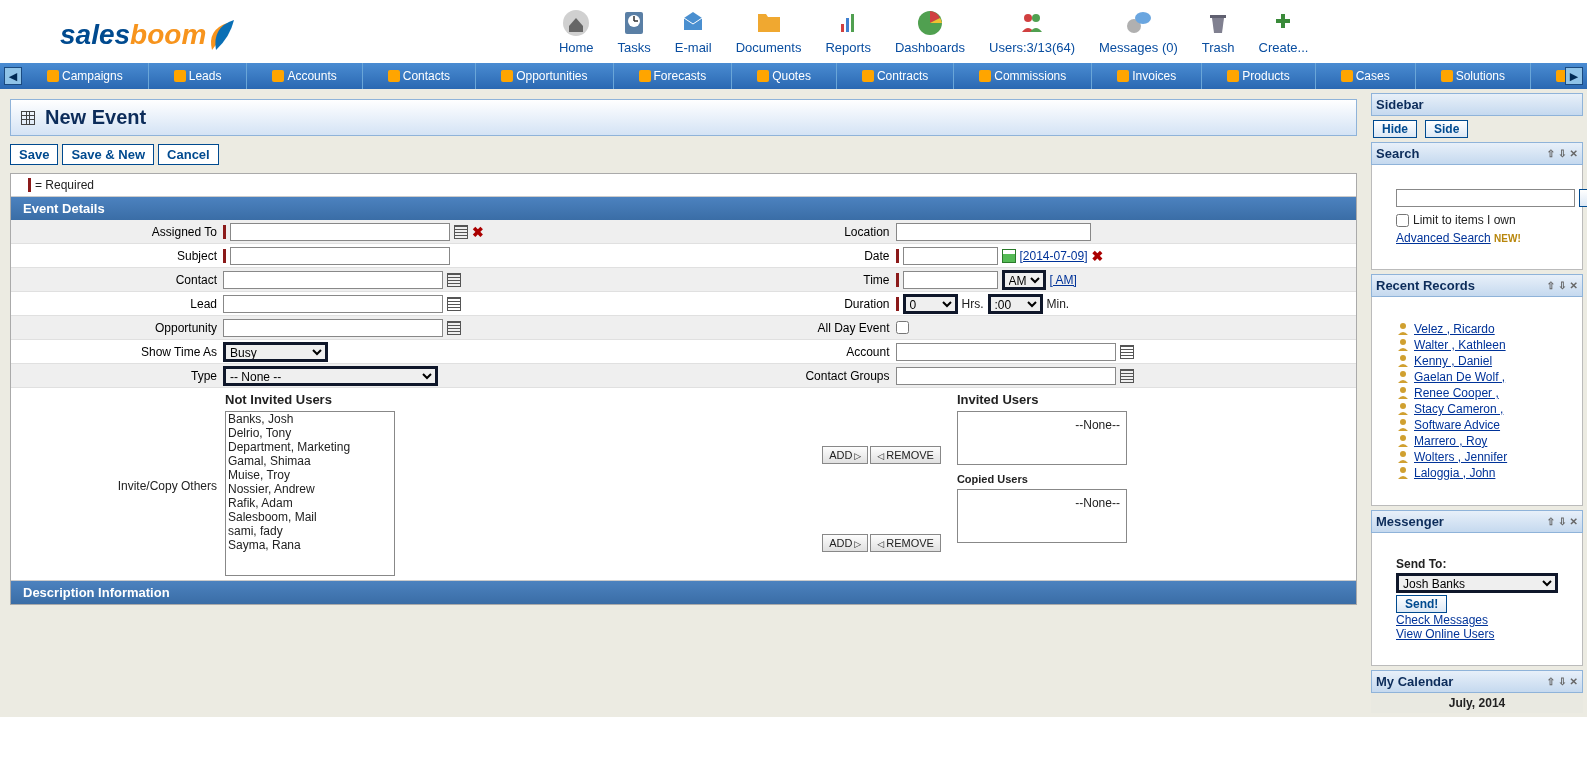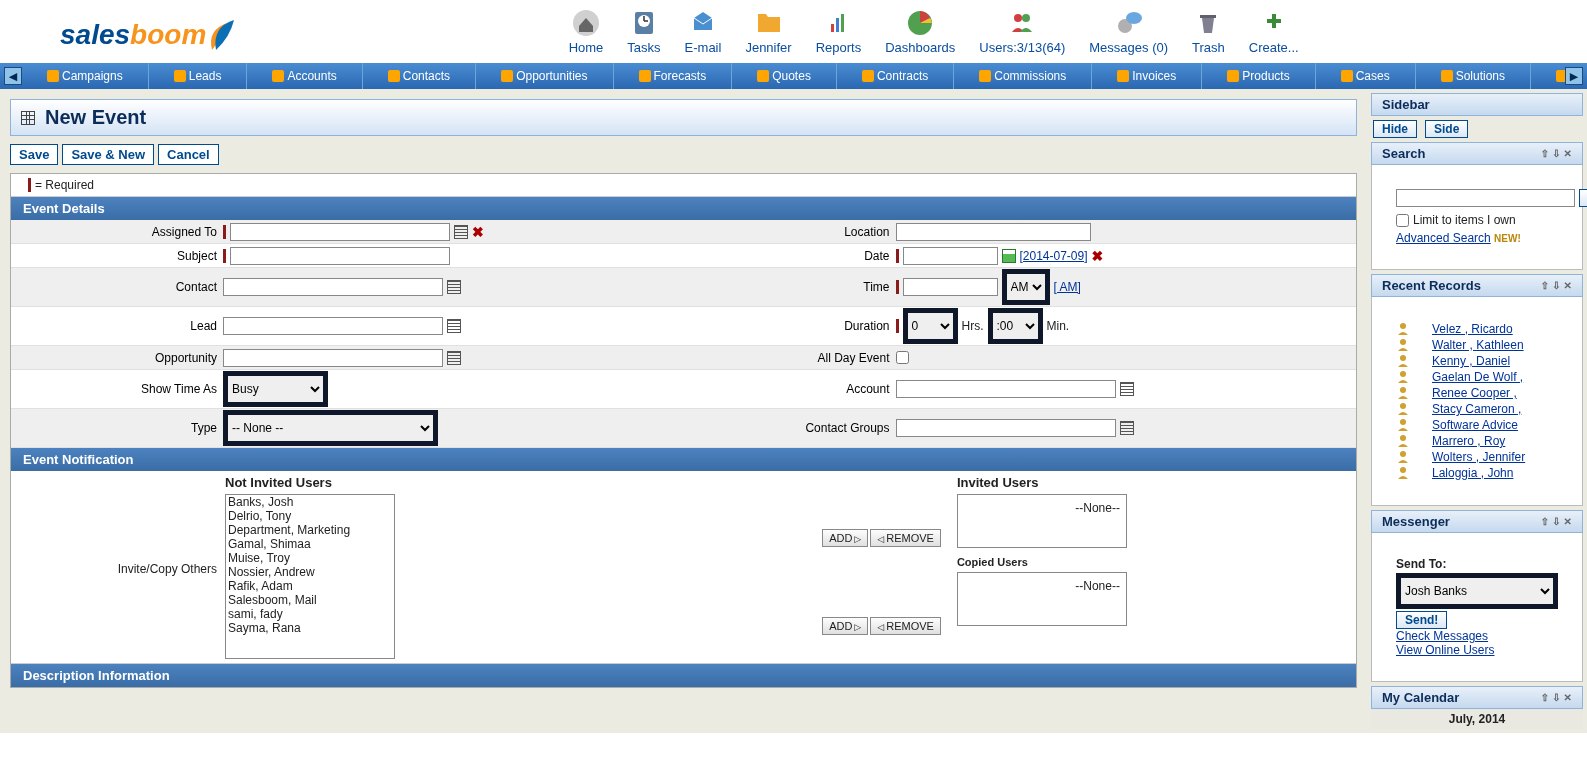--- a/index.html
+++ b/index.html
@@ -42,48 +42,48 @@
 
 .section-hdr { background:linear-gradient(#4c82bf,#3a6da6); color:#fff; font-weight:bold; padding:4px 12px; font-size:13px; }
 
 .field-grid { display:grid; grid-template-columns:1fr 1fr; }
 .field-row { display:flex; align-items:center; border-bottom:1px solid #e0e0e0; padding:1px 0; min-height:24px; }
 .field-row:nth-child(4n+1),.field-row:nth-child(4n+2){ background:#efefef; }
 .label { width:210px; text-align:right; padding-right:4px; font-size:12px; color:#000; }
 .ctrl { display:flex; align-items:center; gap:4px; padding-left:2px; }
 .tinput { border:1px solid #888; height:18px; width:220px; font-size:12px; padding:0 2px; }
 .sinput { border:1px solid #888; height:18px; width:95px; font-size:12px; padding:0 2px; }
-.sel { border:5px solid #0f172a; height:36px; font-size:12px; }
+.sel { border:3px solid #0f172a; height:20px; font-size:12px; }
 .lookup-icon { width:14px; height:14px; border:1px solid #555; display:inline-block; cursor:pointer; background:
   repeating-linear-gradient(#555,#555 1px,transparent 1px,transparent 3px); }
 .x-icon { color:#a00; font-weight:bold; font-size:14px; cursor:pointer; }
 .cal-icon { width:14px; height:14px; display:inline-block; border:1px solid #2a7a2a; background:linear-gradient(#fff 30%,#5b5 30%); cursor:pointer; }
 .link-txt { font-size:12px; }
 
 .notif-grid { display:flex; border-bottom:1px solid #ccc; }
 .notif-left { width:210px; text-align:right; padding:4px 4px 0 0; display:flex; align-items:center; justify-content:flex-end; }
 .notif-main { flex:1; padding:4px; display:flex; gap:16px; }
 .users-col h4 { font-size:13px; font-weight:bold; margin-bottom:4px; }
 .listbox { border:1px solid #888; width:170px; height:165px; overflow-y:scroll; font-size:12px; }
 .listbox div { padding:0 2px; cursor:pointer; }
 .mid-btns { display:flex; flex-direction:column; gap:70px; justify-content:center; padding-top:30px; }
 .mid-btn { border:1px solid #888; background:linear-gradient(#fdfdfd,#e0e0e0); padding:2px 6px; font-size:11px; cursor:pointer; display:flex; align-items:center; gap:2px; }
 .right-users { flex:1; }
 .small-list { border:1px solid #888; width:170px; height:54px; overflow-y:scroll; font-size:12px; padding:6px;text-align:right; }
 
-.sidebar-hdr { background:linear-gradient(#e8f0f9,#c5d9ef); border:1px solid #8fb3d9; color:#0c2c5a; font-weight:bold; padding:3px 10px; font-size:13px; display:flex; align-items:center; }
+.sidebar-hdr { background:linear-gradient(#e8f0f9,#c5d9ef); border:1px solid #8fb3d9; color:#0c2c5a; font-weight:bold; padding:3px 4px; font-size:13px; display:flex; align-items:center; }
 .sidebar-hdr .controls { margin-left:auto; display:flex; gap:3px; color:#666; font-size:10px; }
 .sidebar-hdr .controls span { cursor:pointer; }
 .side-btn { border:1px solid #004a8f; background:linear-gradient(#fff,#dce8f5); color:#004a8f; padding:1px 8px; font-size:12px; font-weight:bold; cursor:pointer; }
 .side-btns-row { display:flex; gap:8px; padding:4px 2px; }
 .side-panel { border:1px solid #bbb; border-top:none; padding:24px; background:#fff; margin-bottom:4px; }
 .search-row { display:flex; gap:4px; align-items:center; }
 .search-in { border:1px solid #888; height:18px; flex:1; }
 .records-list { list-style:none; }
-.records-list li { display:flex; align-items:center; gap:22px; padding:1px 0; }
+.records-list li { display:flex; align-items:center; gap:4px; padding:1px 0; }
 .person-icon { width:14px; height:14px; display:inline-block; }
 .new-badge { color:#b8860b; font-size:10px; font-weight:bold; }
 .cal-month { text-align:center; font-weight:bold; padding:3px; background:#e9e9e1; }
 
 .arrow-r::after { content:'▷'; font-size:9px; }
 .arrow-l::before { content:'◁'; font-size:9px; }
 </style>
 </head>
 <body>
 
@@ -116,21 +116,21 @@
         <svg class="toolbar-icon" viewBox="0 0 30 30">
           <path d="M6 10 L15 4 L24 10 L24 22 L6 22 Z" fill="#4a8fd0"></path>
           <path d="M6 10 L15 16 L24 10" fill="none" stroke="#fff"></path>
         </svg>
         <div>E-mail</div>
       </div>
       <div class="toolbar-item">
         <svg class="toolbar-icon" viewBox="0 0 30 30">
           <path d="M4 10 L4 6 L12 6 L14 9 L26 9 L26 24 L4 24 Z" fill="#f0a830"></path>
         </svg>
-        <div>Jennifer</div>
+        <div>Documents</div>
       </div>
       <div class="toolbar-item">
         <svg class="toolbar-icon" viewBox="0 0 30 30">
           <rect x="8" y="16" width="3" height="8" fill="#d04040"></rect>
           <rect x="13" y="10" width="3" height="14" fill="#4080d0"></rect>
           <rect x="18" y="6" width="3" height="18" fill="#50a050"></rect>
         </svg>
         <div>Reports</div>
       </div>
       <div class="toolbar-item">
@@ -322,21 +322,20 @@
           </div>
         <div class="field-row">
             <div class="label">Contact Groups</div>
             <div class="ctrl">
               <input class="tinput" style="">
               <span class="lookup-icon"></span>
             </div>
           </div>
       </div>
 
-      <div class="section-hdr">Event Notification</div>
 
       <div class="notif-grid">
         <div class="notif-left">
             <span>Invite/Copy Others</span>
           </div>
         <div class="notif-main">
           <div class="users-col">
             <h4>Not Invited Users</h4>
             <div class="listbox" id="not-invited-list">
                 <div>Banks, Josh</div>

